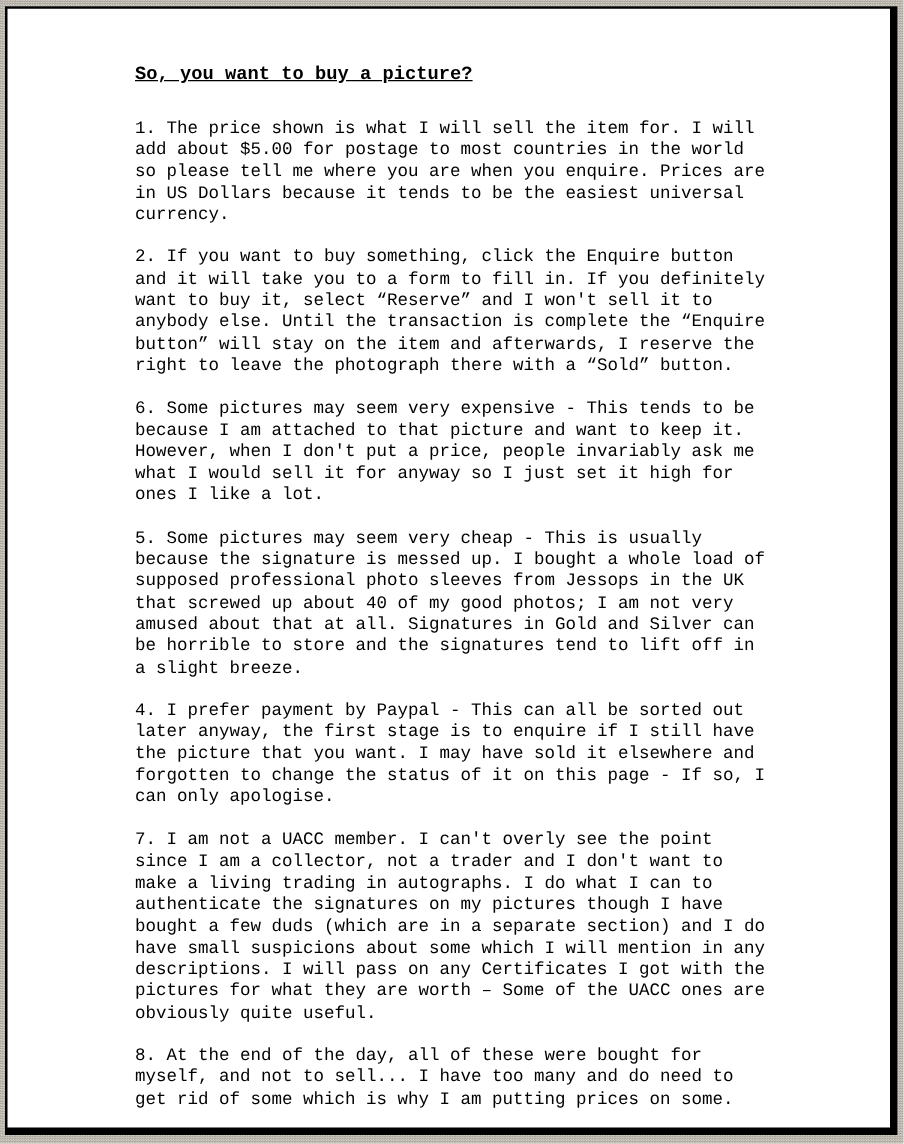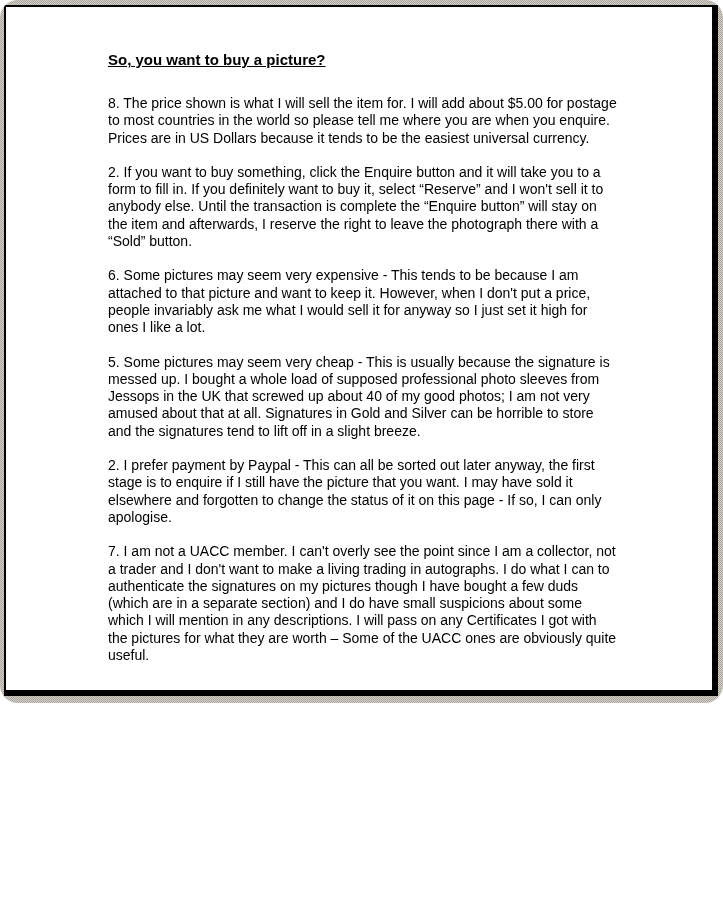--- a/index.html
+++ b/index.html
@@ -3,26 +3,25 @@
 <meta charset="utf-8">
 <style>
   html, body {
     margin: 0;
     padding: 0;
     background: #ffffff;
   }
   .viewport {
     position: relative;
     width: 723px;
-    height: 703px;
+    height: 915px;
     overflow: hidden;
     
     background: repeating-conic-gradient(#d6d2ca 0% 25%, #a8a49c 0% 50%) 0 0 / 2px 2px;
-    font-family: Liberation Sans, sans-serif;
-    border-radius: 18px;
+    font-family: Liberation Mono, monospace;
   }
   .page {
     position: absolute;
     left: 4px;
     top: 5px;
     right: 5px;
     bottom: 7px;
     background: #ffffff;
     border-style: solid;
     border-color: #000000;
@@ -51,22 +50,23 @@
     margin-top: 33px !important;
   }
 </style>
 </head>
 <body>
 
 <div class="viewport">
   <div class="page">
     <div class="content">
       <div class="doc-title">So, you want to buy a picture?</div>
-      <p>8. The price shown is what I will sell the item for. I will add about $5.00 for postage to most countries in the world so please tell me where you are when you enquire. Prices are in US Dollars because it tends to be the easiest universal currency.</p>
+      <p>1. The price shown is what I will sell the item for. I will add about $5.00 for postage to most countries in the world so please tell me where you are when you enquire. Prices are in US Dollars because it tends to be the easiest universal currency.</p>
       <p>2. If you want to buy something, click the Enquire button and it will take you to a form to fill in. If you definitely want to buy it, select “Reserve” and I won't sell it to anybody else. Until the transaction is complete the “Enquire button” will stay on the item and afterwards, I reserve the right to leave the photograph there with a “Sold” button.</p>
       <p>6. Some pictures may seem very expensive - This tends to be because I am attached to that picture and want to keep it. However, when I don't put a price, people invariably ask me what I would sell it for anyway so I just set it high for ones I like a lot.</p>
       <p>5. Some pictures may seem very cheap - This is usually because the signature is messed up. I bought a whole load of supposed professional photo sleeves from Jessops in the UK that screwed up about 40 of my good photos; I am not very amused about that at all. Signatures in Gold and Silver can be horrible to store and the signatures tend to lift off in a slight breeze.</p>
-      <p>2. I prefer payment by Paypal - This can all be sorted out later anyway, the first stage is to enquire if I still have the picture that you want. I may have sold it elsewhere and forgotten to change the status of it on this page - If so, I can only apologise.</p>
+      <p>4. I prefer payment by Paypal - This can all be sorted out later anyway, the first stage is to enquire if I still have the picture that you want. I may have sold it elsewhere and forgotten to change the status of it on this page - If so, I can only apologise.</p>
       <p>7. I am not a UACC member. I can't overly see the point since I am a collector, not a trader and I don't want to make a living trading in autographs. I do what I can to authenticate the signatures on my pictures though I have bought a few duds (which are in a separate section) and I do have small suspicions about some which I will mention in any descriptions. I will pass on any Certificates I got with the pictures for what they are worth – Some of the UACC ones are obviously quite useful.</p>
+      <p>8. At the end of the day, all of these were bought for myself, and not to sell... I have too many and do need to get rid of some which is why I am putting prices on some.</p>
       <p class="signature">However.</p>
     </div>
   </div>
 </div>
 
 </body></html>

